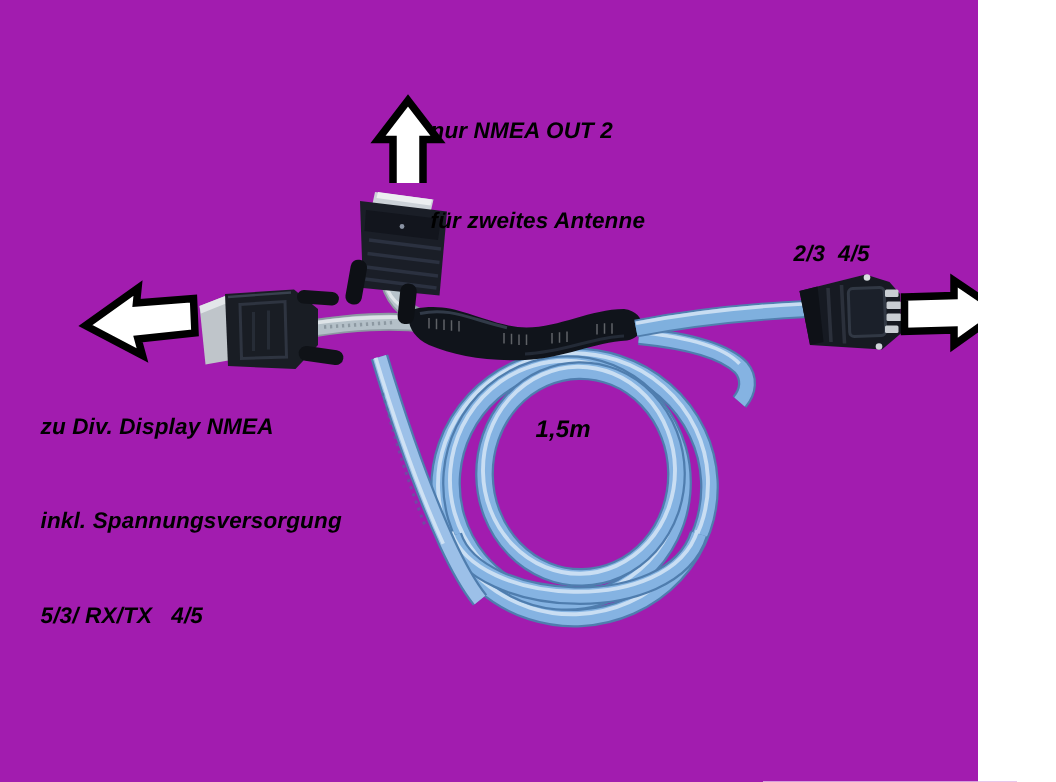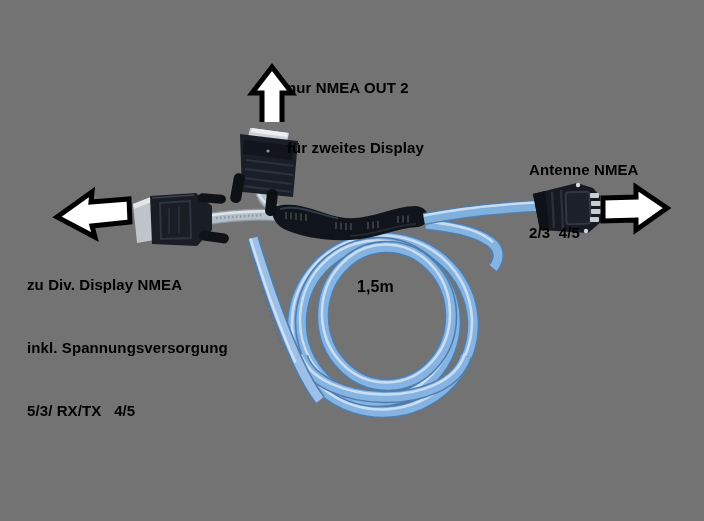--- a/index.html
+++ b/index.html
@@ -1,18 +1,19 @@
 <!DOCTYPE html>
 <html><head>
 <meta charset="utf-8">
 <style>
   html,body{margin:0;padding:0;background:#ffffff;}
   .stage{
-    position:relative;width:704px;height:521px;background:#737373;overflow:hidden;
+    position:relative;width:652px;height:521px;background:#a21caf;overflow:hidden;
     font-family:"Liberation Sans", sans-serif;
+    font-style:italic;
   }
   .photo-svg{position:absolute;left:0;top:0;width:704px;height:521px;}
   .anno{
     position:absolute;color:#000;font-weight:bold;font-size:15px;line-height:20px;
     white-space:pre;letter-spacing:0.1px;
   }
   .anno-top{left:287px;top:38px;}
   .anno-right{left:529px;top:117px;line-height:21px;}
   .anno-left{left:27px;top:232px;line-height:21px;}
   .anno-length{left:357px;top:277px;font-size:16px;text-align:center;}
@@ -142,25 +143,24 @@
     <g>
       <path d="M57 217 L92 192 L91 202 L129 199 L130 222 L92 226 L95 237 Z" fill="#ffffff" stroke="#000000" stroke-width="5" stroke-linejoin="miter"></path>
     </g>
     <g>
       <path d="M603 198 L636 197 L636 187 L667 208 L636 230 L636 220 L603 221 Z" fill="#ffffff" stroke="#000000" stroke-width="5" stroke-linejoin="miter"></path>
     </g>
   </svg>
 
   <div class="anno anno-top">
     <span class="line">nur NMEA OUT 2</span>
-    <span class="line">für zweites Display</span>
+    <span class="line">für zweites Antenne</span>
   </div>
 
   <div class="anno anno-right">
-    <span class="line">Antenne NMEA</span>
     <span class="line">2/3  4/5</span>
   </div>
 
   <div class="anno anno-left">
     <span class="line">zu Div. Display NMEA</span>
     <span class="line">inkl. Spannungsversorgung</span>
     <span class="line">5/3/ RX/TX   4/5</span>
   </div>
 
   <div class="anno anno-length">1,5m</div>

